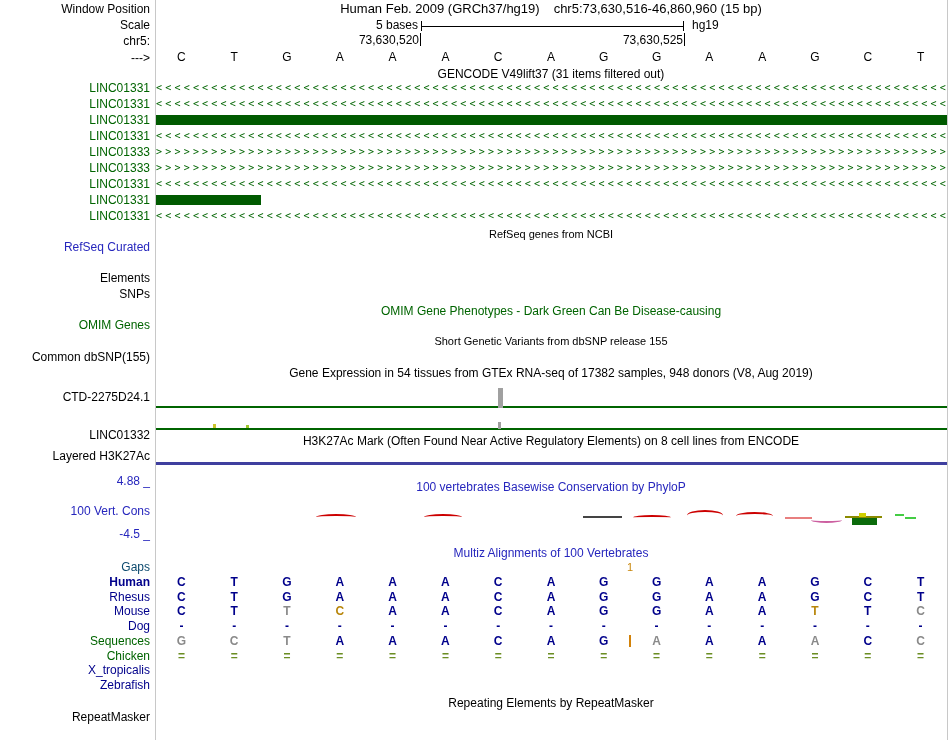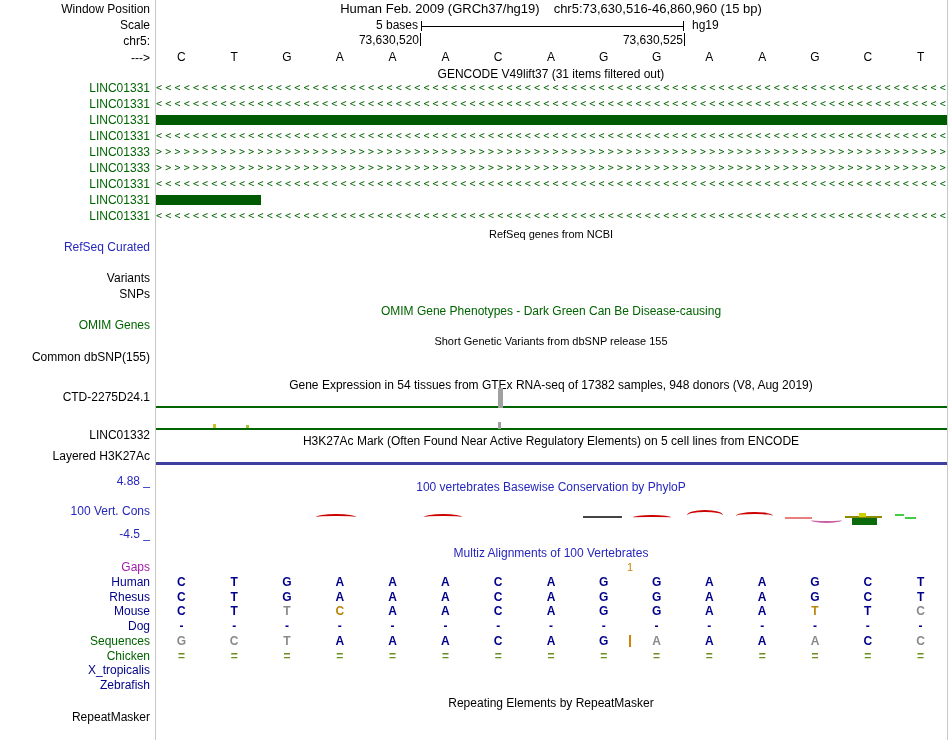--- a/index.html
+++ b/index.html
@@ -51,34 +51,34 @@
       <div class="cell">G</div>
       <div class="cell">C</div>
       <div class="cell">T</div>
     </div>
 
   <div class="ctr" style="top:67px">GENCODE V49lift37 (31 items filtered out)</div>
 
   <div class="ctr small" style="top:227px">RefSeq genes from NCBI</div>
   <div class="lbl blue" style="top:240px">RefSeq Curated</div>
 
-  <div class="lbl" style="top:271px">Variants</div>
+  <div class="lbl" style="top:271px">Elements</div>
   <div class="lbl" style="top:287px">SNPs</div>
 
   <div class="ctr" style="top:304px;color:#006400">OMIM Gene Phenotypes - Dark Green Can Be Disease-causing</div>
   <div class="lbl" style="top:318px;color:#006400">OMIM Genes</div>
 
   <div class="ctr small" style="top:334px">Short Genetic Variants from dbSNP release 155</div>
   <div class="lbl" style="top:350px">Common dbSNP(155)</div>
 
-  <div class="ctr" style="top:378px">Gene Expression in 54 tissues from GTEx RNA-seq of 17382 samples, 948 donors (V8, Aug 2019)</div>
+  <div class="ctr" style="top:366px">Gene Expression in 54 tissues from GTEx RNA-seq of 17382 samples, 948 donors (V8, Aug 2019)</div>
   <div class="lbl" style="top:390px">CTD-2275D24.1</div>
   <div class="lbl" style="top:428px">LINC01332</div>
 
-  <div class="ctr" style="top:434px">H3K27Ac Mark (Often Found Near Active Regulatory Elements) on 5 cell lines from ENCODE</div>
+  <div class="ctr" style="top:434px">H3K27Ac Mark (Often Found Near Active Regulatory Elements) on 8 cell lines from ENCODE</div>
   <div class="lbl" style="top:449px">Layered H3K27Ac</div>
 
   <div class="lbl blue" style="top:474px">4.88 _</div>
   <div class="ctr blue" style="top:480px">100 vertebrates Basewise Conservation by PhyloP</div>
   <div class="lbl blue" style="top:504px">100 Vert. Cons</div>
   <div class="lbl blue" style="top:527px">-4.5 _</div>
 
   <div class="ctr blue" style="top:546px">Multiz Alignments of 100 Vertebrates</div>
   <div class="abs" style="left:624px;top:560px;width:12px;text-align:center;color:#c8860a;font-size:11px">1</div>
 
@@ -124,22 +124,22 @@
     <div class="mark" style="left: 633px; top: 515px; width: 38px; height: 5px; border-top: 2px solid rgb(204, 0, 0); border-radius: 50% 50% 0px 0px;"></div>
     <div class="mark" style="left: 687px; top: 510px; width: 36px; height: 11px; border-top: 2px solid rgb(204, 0, 0); border-radius: 50% 50% 0px 0px;"></div>
     <div class="mark" style="left: 736px; top: 512px; width: 37px; height: 8px; border-top: 2px solid rgb(204, 0, 0); border-radius: 50% 50% 0px 0px;"></div>
     <div class="mark" style="left: 785px; top: 517px; width: 27px; height: 2px; background: rgb(232, 127, 127);"></div>
     <div class="mark" style="left: 811px; top: 517px; width: 31px; height: 6px; border-bottom: 2px solid rgb(204, 95, 160); border-radius: 0px 0px 50% 50%;"></div>
     <div class="mark" style="left: 845px; top: 516px; width: 37px; height: 2px; background: rgb(139, 139, 0);"></div>
     <div class="mark" style="left: 852px; top: 518px; width: 25px; height: 7px; background: rgb(11, 107, 11);"></div>
     <div class="mark" style="left: 859px; top: 513px; width: 7px; height: 4px; background: rgb(207, 207, 0);"></div>
     <div class="mark" style="left: 895px; top: 514px; width: 9px; height: 2px; background: rgb(68, 204, 68);"></div>
     <div class="mark" style="left: 905px; top: 517px; width: 11px; height: 2px; background: rgb(68, 204, 68);"></div>
-    <div class="lbl" style="top: 560px; color: #a21caf; text-align: right;">Gaps</div>
-    <div class="lbl" style="top: 575px; color: rgb(0, 0, 139);">Human</div>
+    <div class="lbl" style="top: 560px; color: #0c4a6e; text-align: right;">Gaps</div>
+    <div class="lbl" style="top: 575px; color: rgb(0, 0, 139); font-weight: bold;">Human</div>
     <div class="row aln" style="top: 575px;">
       <div class="cell" style="color: rgb(0, 0, 139);">C</div>
       <div class="cell" style="color: rgb(0, 0, 139);">T</div>
       <div class="cell" style="color: rgb(0, 0, 139);">G</div>
       <div class="cell" style="color: rgb(0, 0, 139);">A</div>
       <div class="cell" style="color: rgb(0, 0, 139);">A</div>
       <div class="cell" style="color: rgb(0, 0, 139);">A</div>
       <div class="cell" style="color: rgb(0, 0, 139);">C</div>
       <div class="cell" style="color: rgb(0, 0, 139);">A</div>
       <div class="cell" style="color: rgb(0, 0, 139);">G</div>

